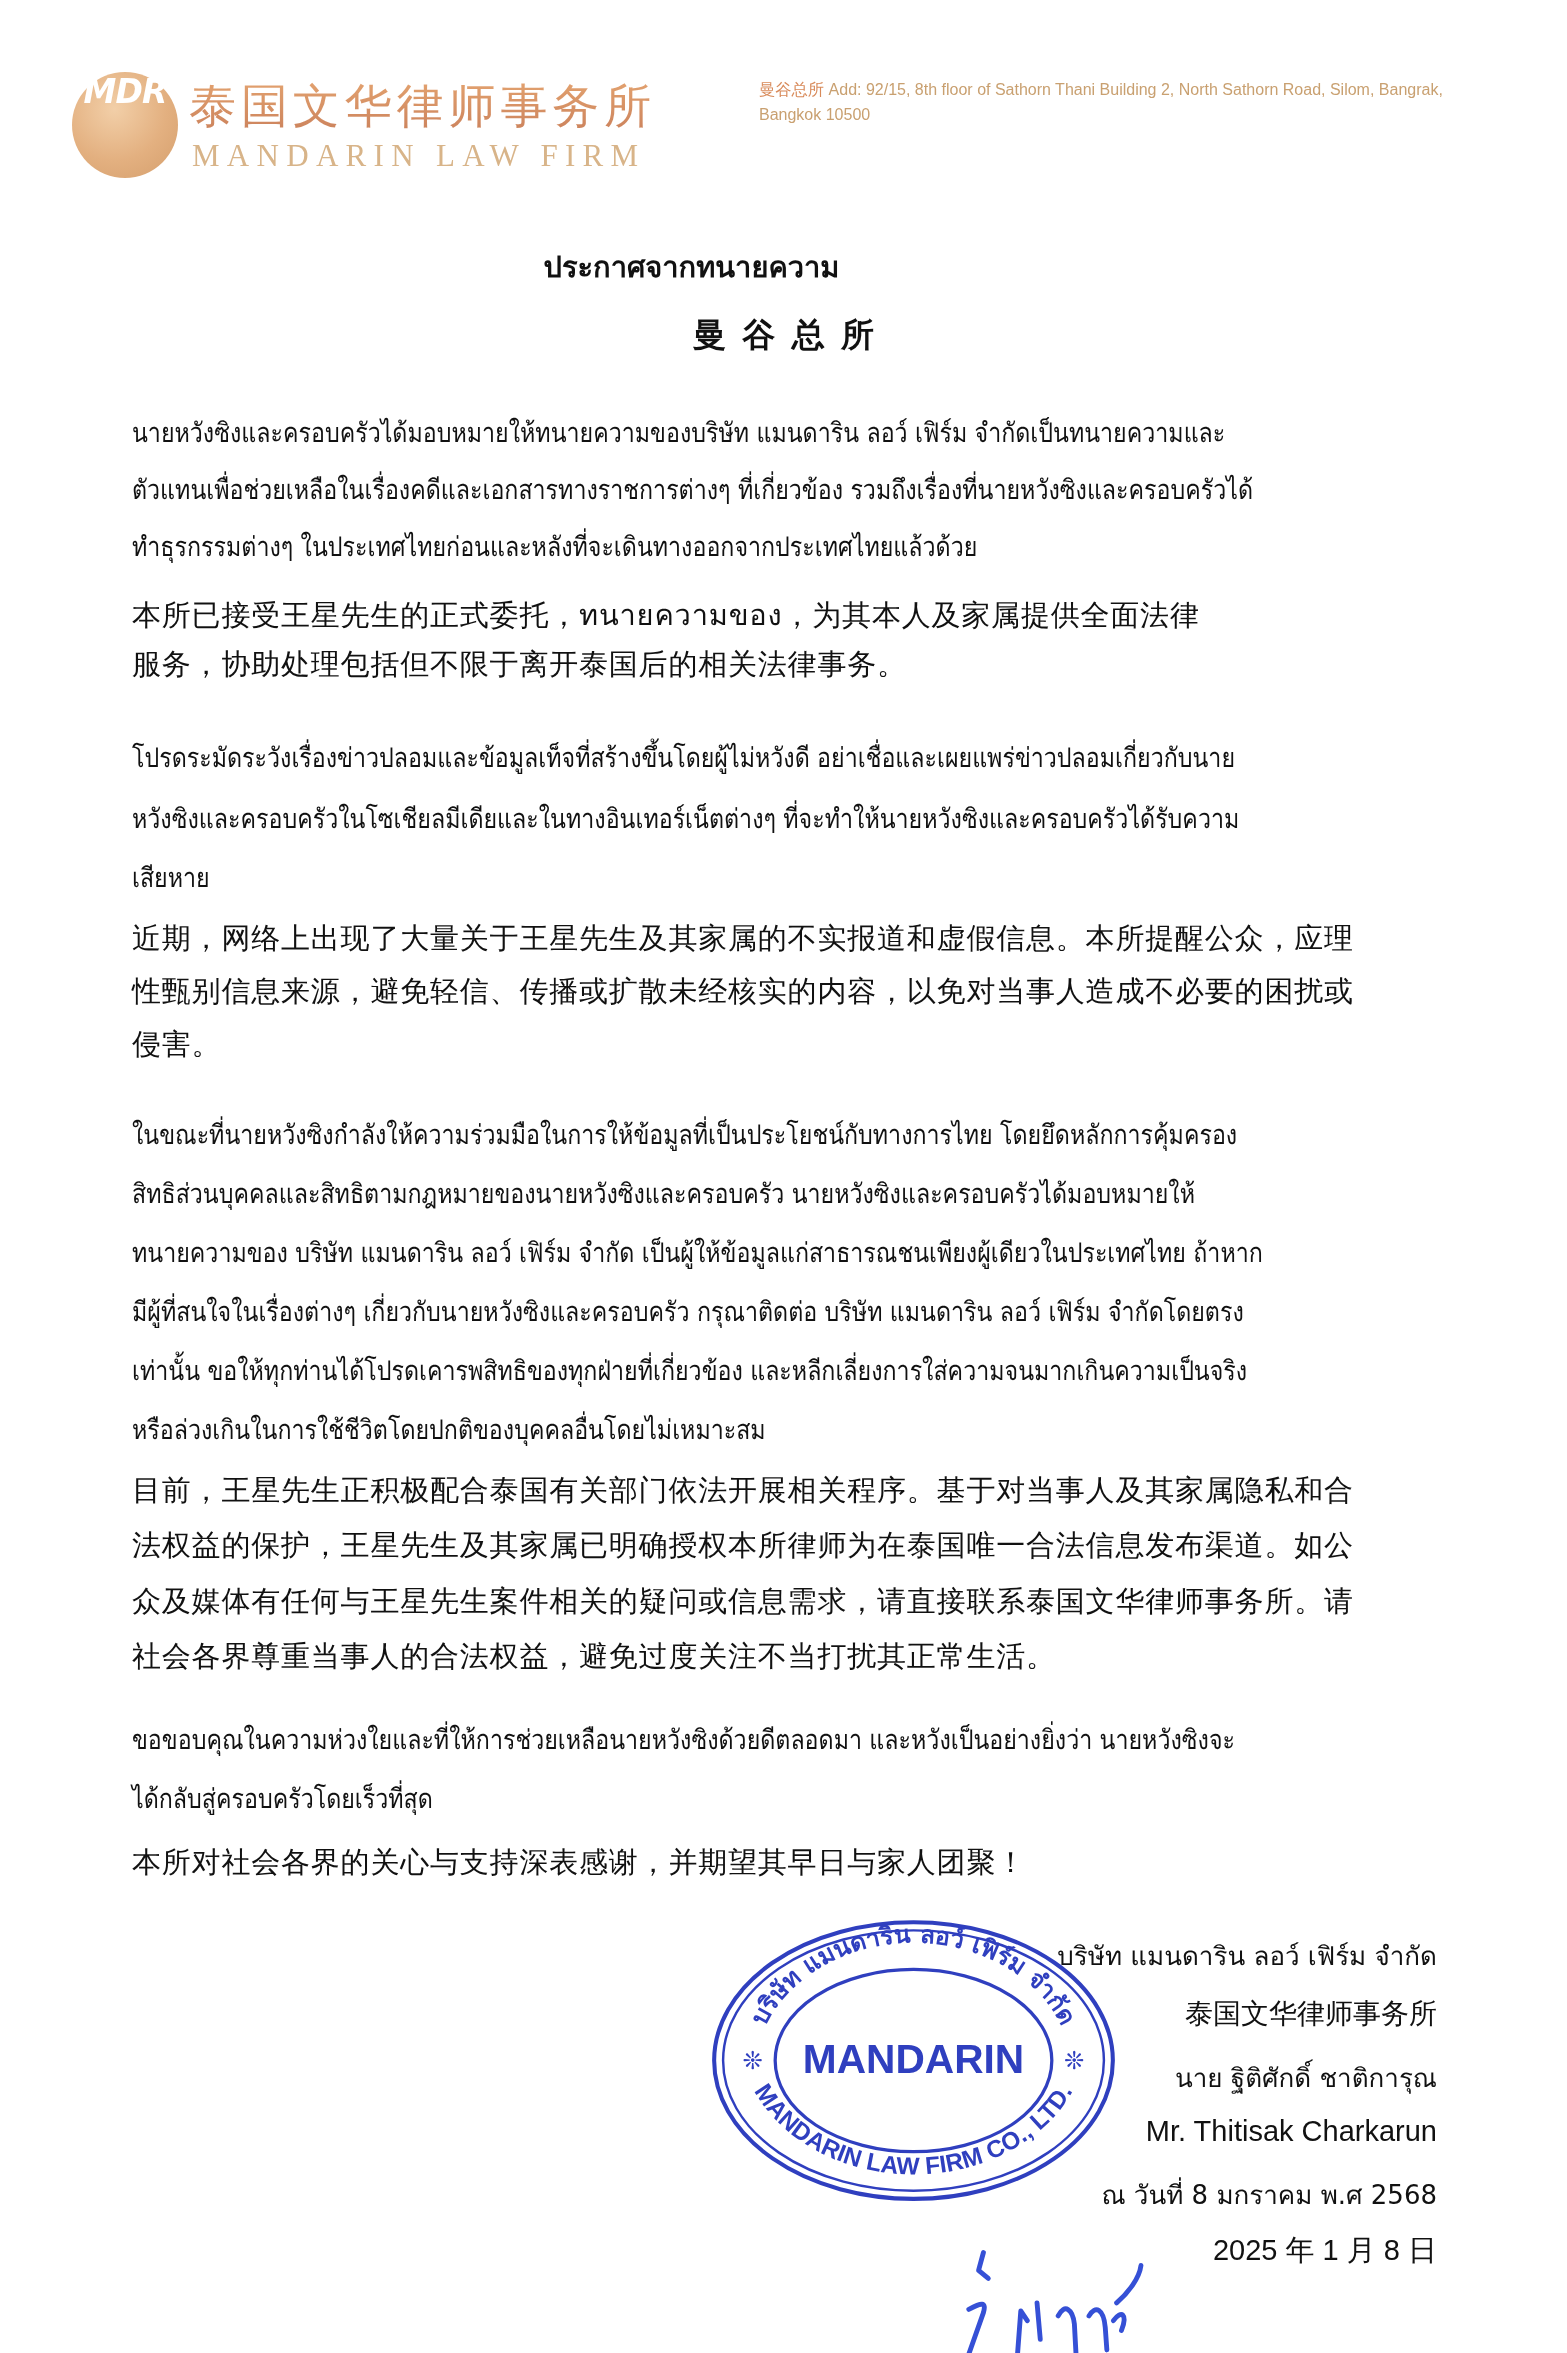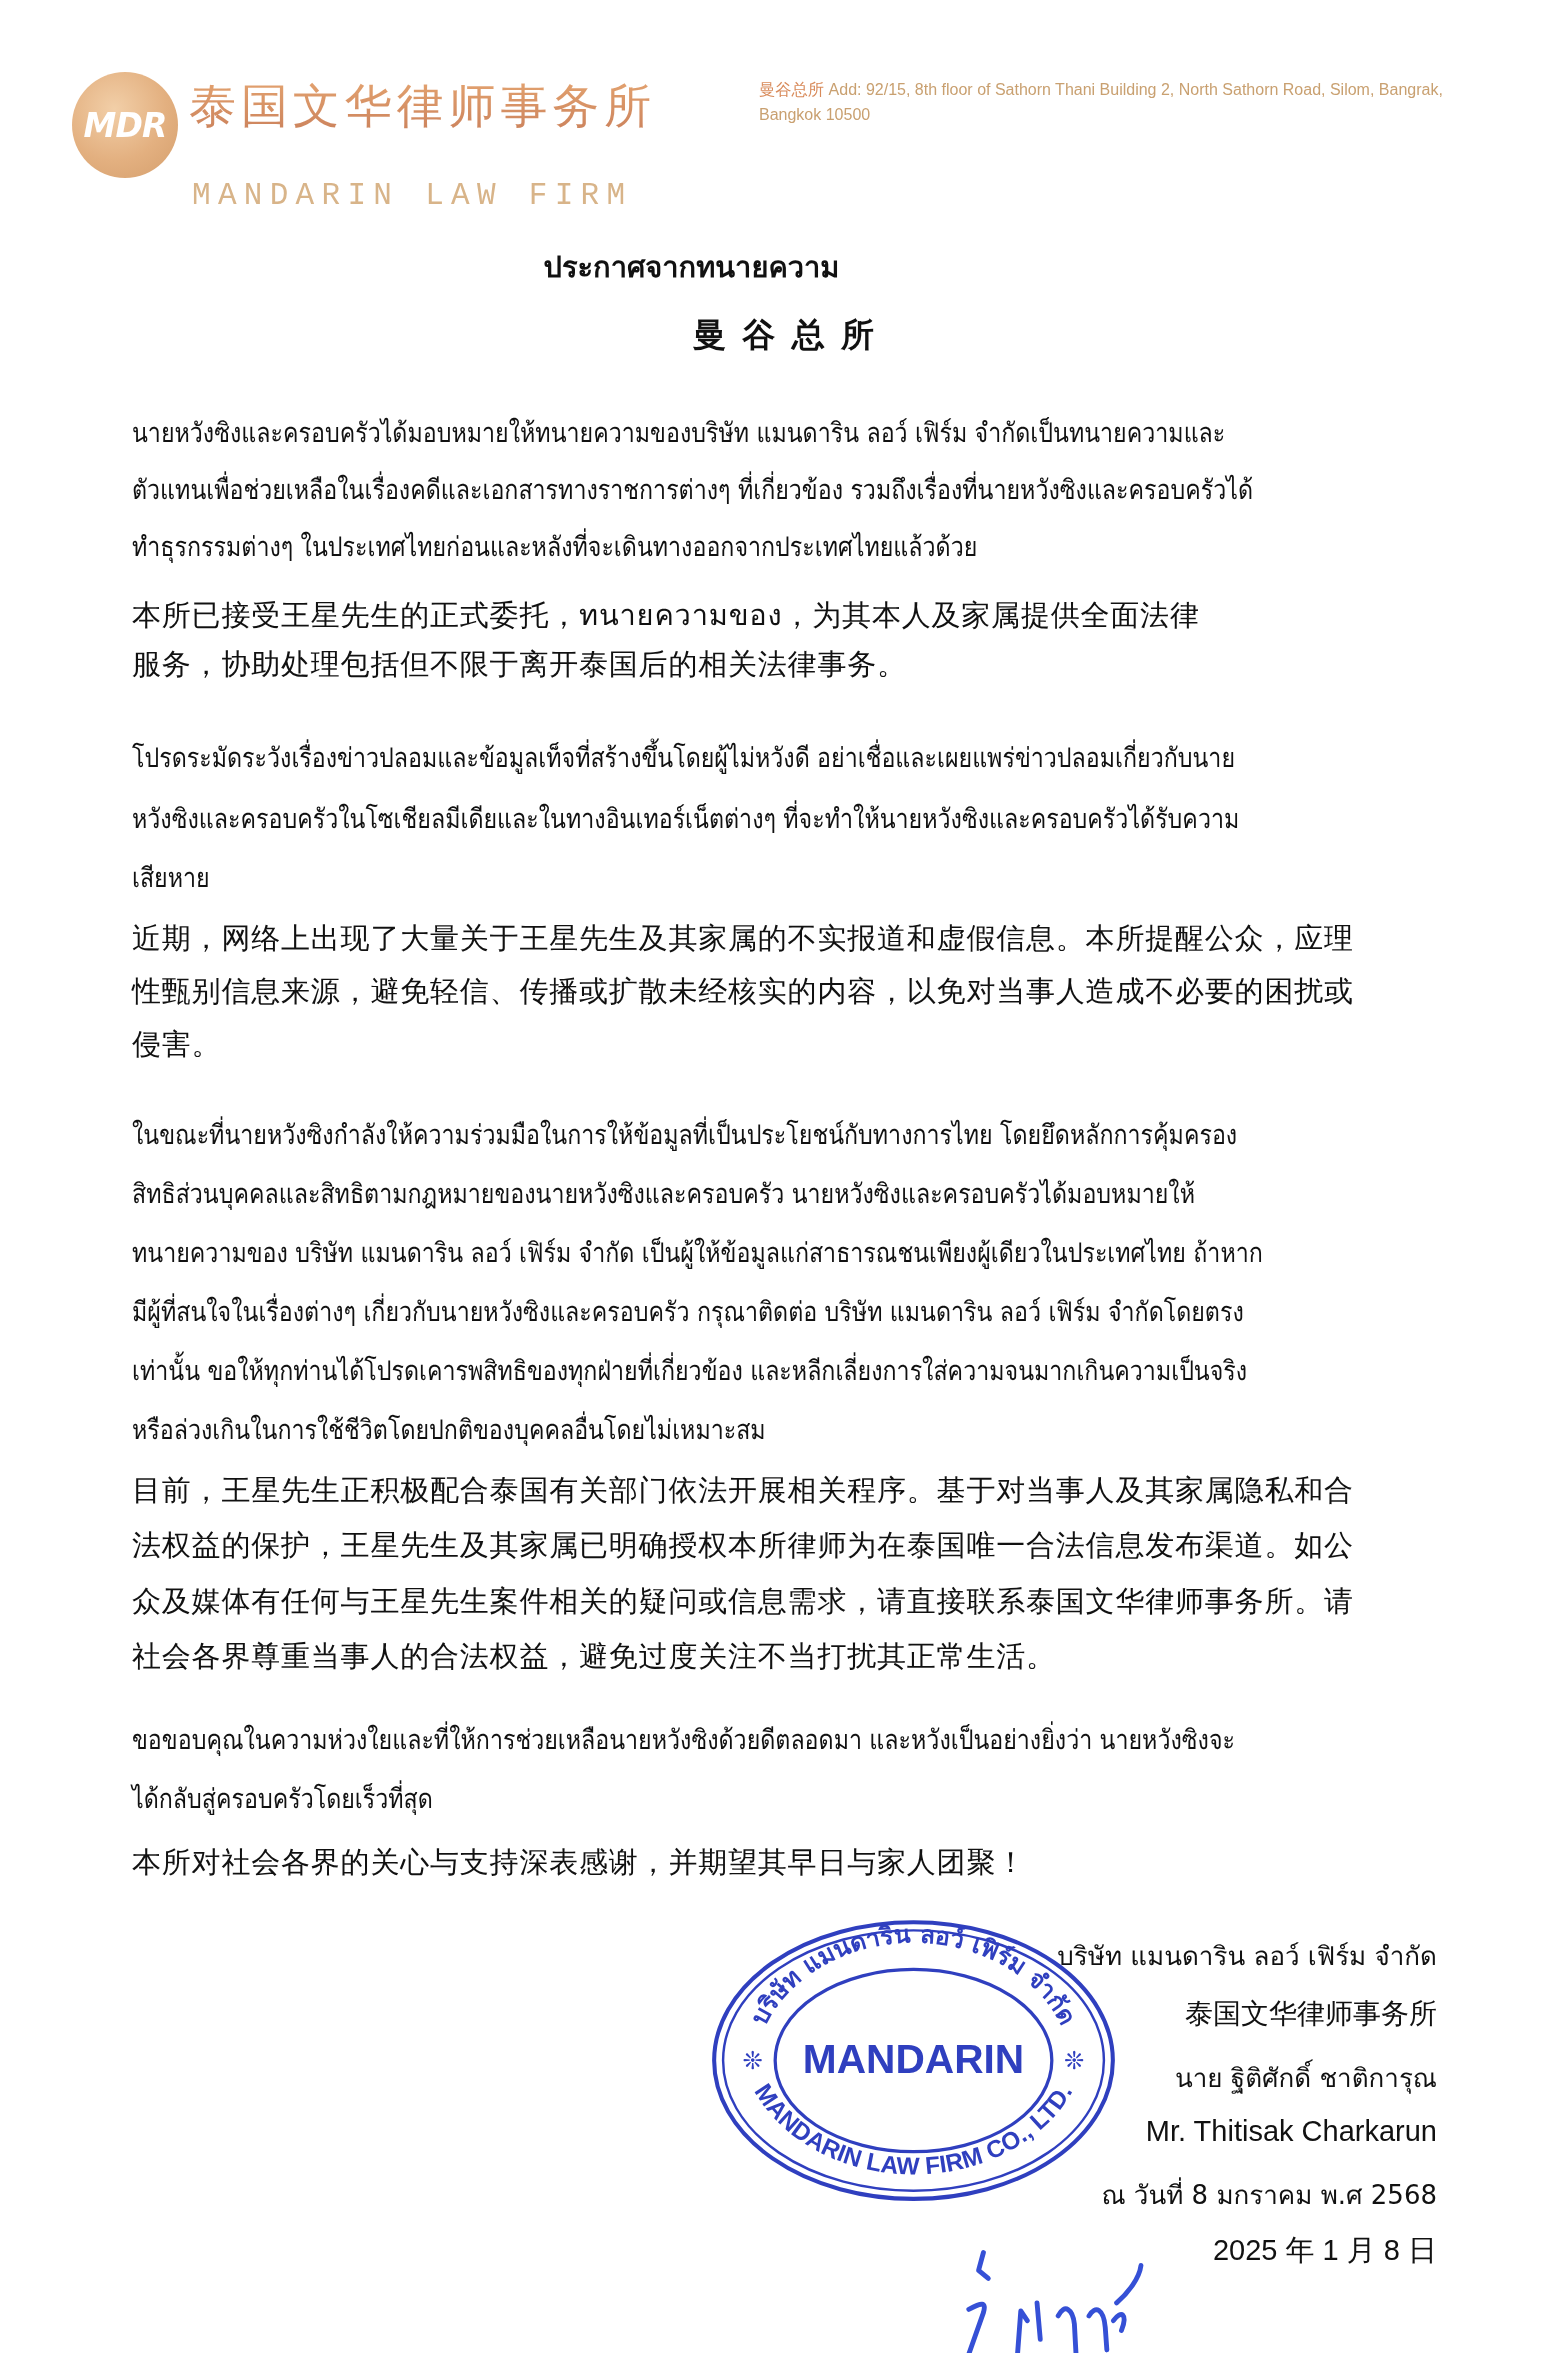--- a/index.html
+++ b/index.html
@@ -4,32 +4,32 @@
   <style>
     * { margin: 0; padding: 0; box-sizing: border-box; }
     html, body { width: 1567px; height: 2354px; background: #ffffff; overflow: hidden; }
     body { position: relative; font-family: "DejaVu Sans", "Liberation Sans", sans-serif; color: #111111; }
 
     
     .logo-circle {
       position: absolute; left: 72px; top: 72px; width: 106px; height: 106px;
       border-radius: 50%;
       background: radial-gradient(circle at 40% 35%, #f2cfa8 0%, #e3b080 55%, #d49e6c 100%);
-      display: flex; align-items: center; justify-content: center;
+      display: flex; align-items: flex-start; justify-content: center;
     }
     .logo-circle span { color: #ffffff; font-family: "DejaVu Sans", sans-serif; font-size: 33px; font-style: italic; letter-spacing: -0.8px; font-weight: bold; }
     .firm-cn {
       position: absolute; left: 189px; top: 75px; font-size: 47px; letter-spacing: 4.9px;
       color: #d89a6a; font-family: "DejaVu Serif", serif; white-space: nowrap;
       background: linear-gradient(180deg, #e5a571 0%, #c97f5a 100%);
       -webkit-background-clip: text; background-clip: text; -webkit-text-fill-color: transparent;
     }
     .firm-en {
       position: absolute; left: 192px; top: 138px; font-size: 31px; letter-spacing: 7.3px;
-      color: #d8b489; font-family: Liberation Mono, monospace; white-space: nowrap; margin-top: 40px;
+      color: #d8b489; font-family: Liberation Serif, serif; white-space: nowrap;
     }
     .addresses {
       position: absolute; left: 732px; top: 77px; width: 822px;
       font-family: "Liberation Sans", sans-serif; font-size: 16px; line-height: 25px;
       color: #c9a070;
       margin-left: 27px;
     }
     .addresses .lbl { color: #d88a5a; font-size: 16.3px; }
 
     

